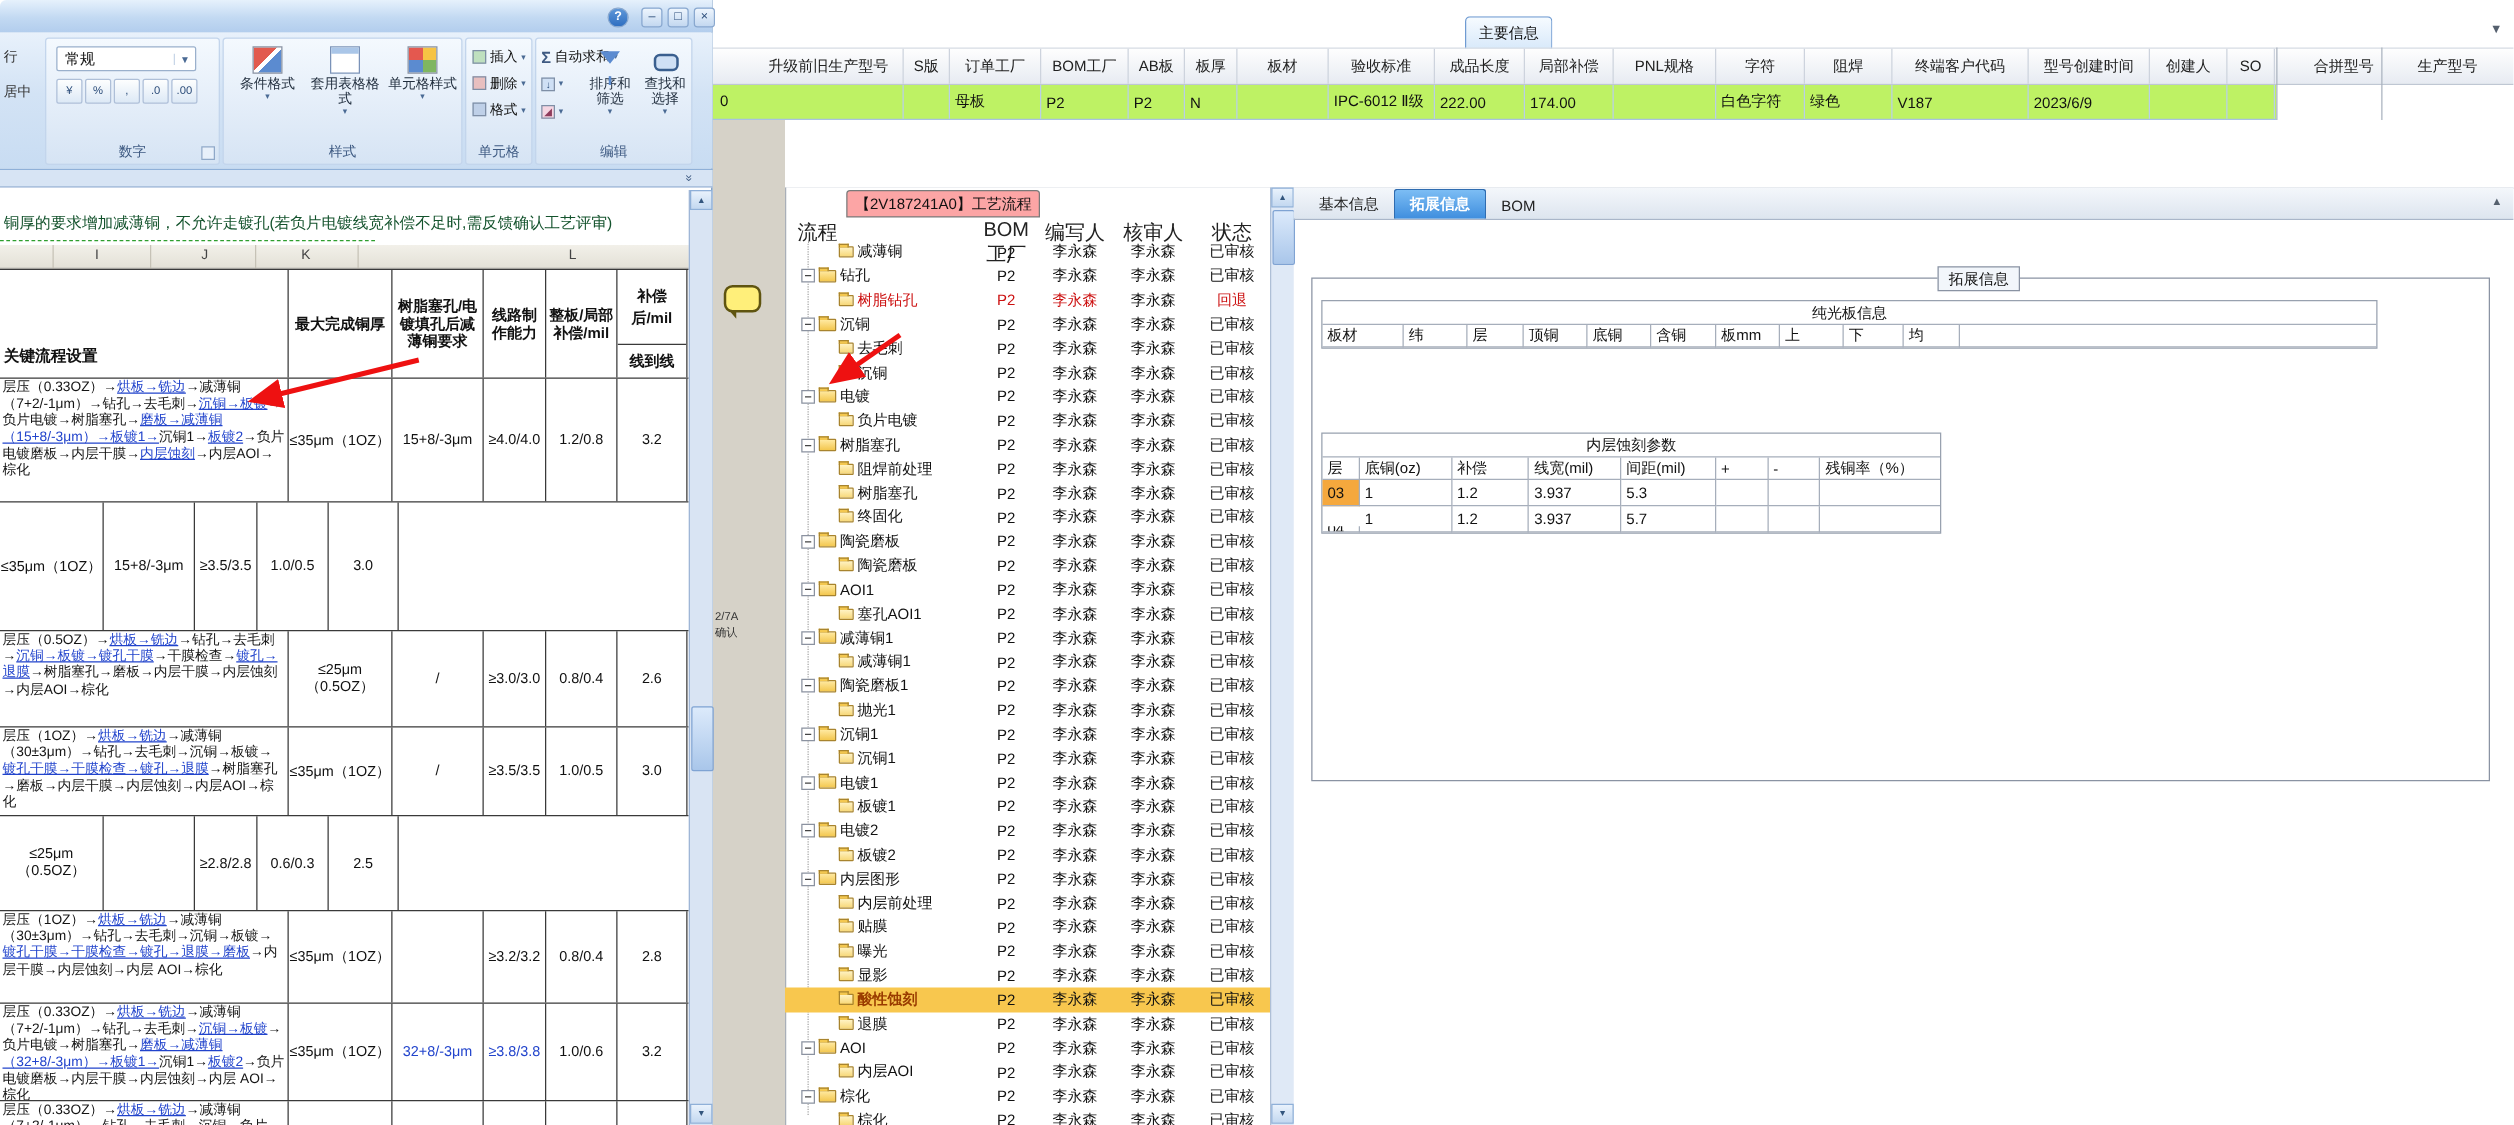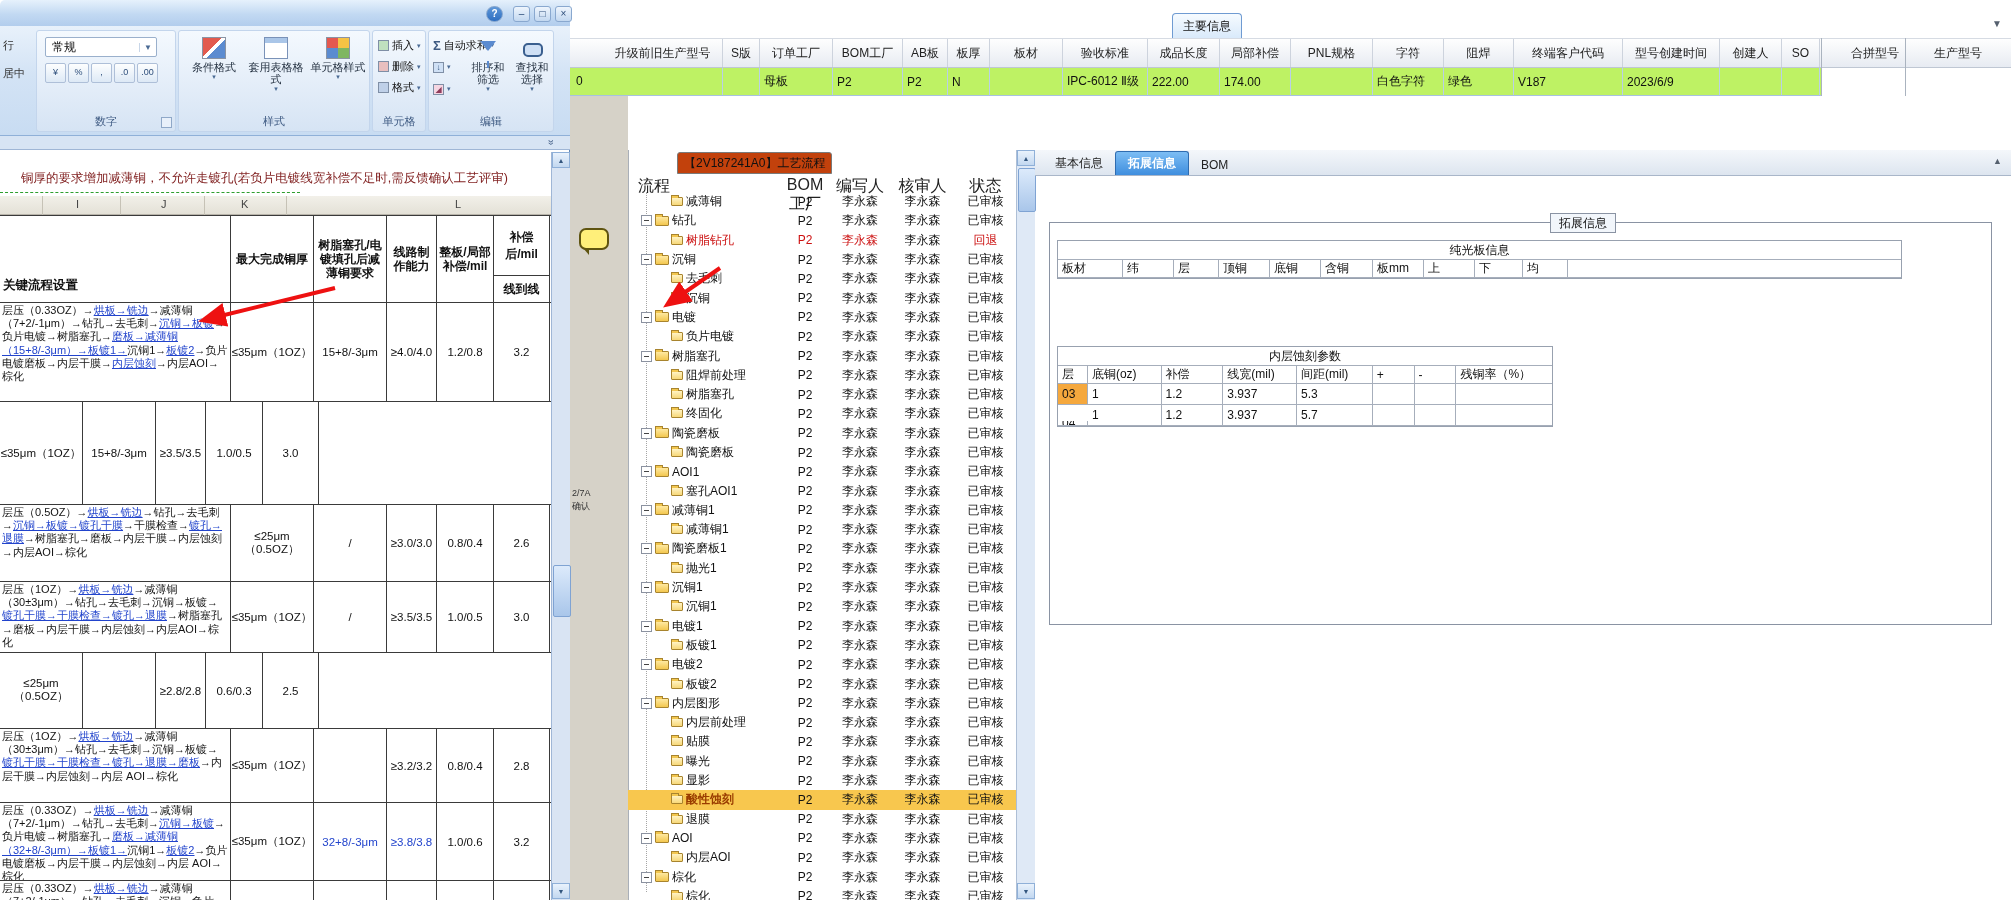--- a/index.html
+++ b/index.html
@@ -67,21 +67,21 @@
   .bigicon{width:20px;height:22px;margin:4px auto 2px;position:relative;}
   .funnel{position:absolute;left:2px;top:4px;width:0;height:0;border-left:8px solid transparent;border-right:8px solid transparent;
           border-top:10px solid #5b8bd0;}
   .funnel::after{content:"";position:absolute;left:-1px;top:10px;width:2px;height:7px;background:#5b8bd0;}
   .binoc{position:absolute;left:1px;top:6px;width:16px;height:10px;border:2px solid #3a5f8f;border-radius:5px;background:#cfe0f5;}
 
   .chevstrip{position:absolute;left:0;top:136px;width:570px;height:14px;background:#d7e4f4;border-bottom:1px solid #9fb6d6;box-sizing:border-box;}
   .chev{position:absolute;left:548px;top:1px;font-size:10px;color:#3e5a82;transform:rotate(-90deg);}
 
   
-  .note{position:absolute;left:21px;top:170px;width:566px;font-size:12.5px;color:#7f1d1d;white-space:nowrap;overflow:hidden;}
+  .note{position:absolute;left:3px;top:170px;width:566px;font-size:12.5px;color:#14532d;white-space:nowrap;overflow:hidden;}
   .greendash{position:absolute;left:0;top:192px;width:300px;height:0;border-top:1px dashed #2e9e2e;}
   .colband{position:absolute;left:0;top:196px;width:552px;height:19px;background:linear-gradient(#f2f0e9,#e4e1d7);
            border-bottom:1px solid #b8b4aa;box-sizing:border-box;}
   .cl{position:absolute;top:2px;font-size:11px;color:#444;}
   .cl0{left:76px;} .cl1{left:161px;} .cl2{left:241px;} .cl3{left:455px;}
   .tick{position:absolute;top:0;width:0;height:19px;border-left:1px solid #c6c2b6;}
   .tick.t0{left:42px;} .tick.t1{left:120px;} .tick.t2{left:204px;} .tick.t3{left:286px;}
 
   .xl-table{position:absolute;left:0;top:215px;width:551px;border-top:1px solid #3a3a3a;}
   .xl-thead{display:flex;height:86px;border-bottom:1px solid #3a3a3a;}
@@ -110,21 +110,21 @@
   .gap{position:absolute;left:570px;top:96px;width:58px;height:804px;background:#d6d2c8;}
   .balloon{position:absolute;left:579px;top:228px;width:26px;height:18px;background:#ffef7a;border:2px solid #5f5410;border-radius:7px;}
   .balloon::after{content:"";position:absolute;left:2px;bottom:-7px;width:0;height:0;
                   border-left:6px solid transparent;border-top:7px solid #5f5410;}
   .strip-frag{position:absolute;font-size:9px;color:#333;}
 
   
   .tree-bg{position:absolute;left:628px;top:150px;width:388px;height:750px;background:#fff;border-left:1px solid #a9afb8;box-sizing:border-box;}
   .panel-topline{position:absolute;left:628px;top:150px;width:1383px;height:0;border-top:1px solid #b7bfca;}
   .tree-title{position:absolute;left:677px;top:152px;height:20px;padding:0 6px;border:1px solid #7a7a7a;border-radius:3px 3px 0 0;
-              background:#c2410c;display:flex;align-items:center;font-size:12px;}
+              background:#fca5a5;display:flex;align-items:center;font-size:12px;}
   .tree-head{position:absolute;left:628px;top:176px;width:388px;height:16px;display:flex;font-size:16px;color:#222;}
   .thc{box-sizing:border-box;text-align:center;}
   .thc.n{width:152px;text-align:left;padding-left:10px;}
   .thc.b{width:50px;} .thc.w{width:60px;} .thc.r{width:65px;} .thc.s{width:61px;}
   .tree-vline{position:absolute;left:646px;top:192px;height:700px;width:0;border-left:1px dotted #a5a5a5;}
   .tree-rows{position:absolute;left:628px;top:192px;width:388px;height:708px;overflow:hidden;}
   .trow{display:flex;align-items:center;height:19.3px;font-size:12px;}
   .t-name{width:152px;display:flex;align-items:center;gap:3px;box-sizing:border-box;white-space:nowrap;overflow:hidden;}
   .tp{padding-left:13px;} .tc{padding-left:43px;}
   .t-bom{width:50px;text-align:center;} .t-writer{width:60px;text-align:center;}

